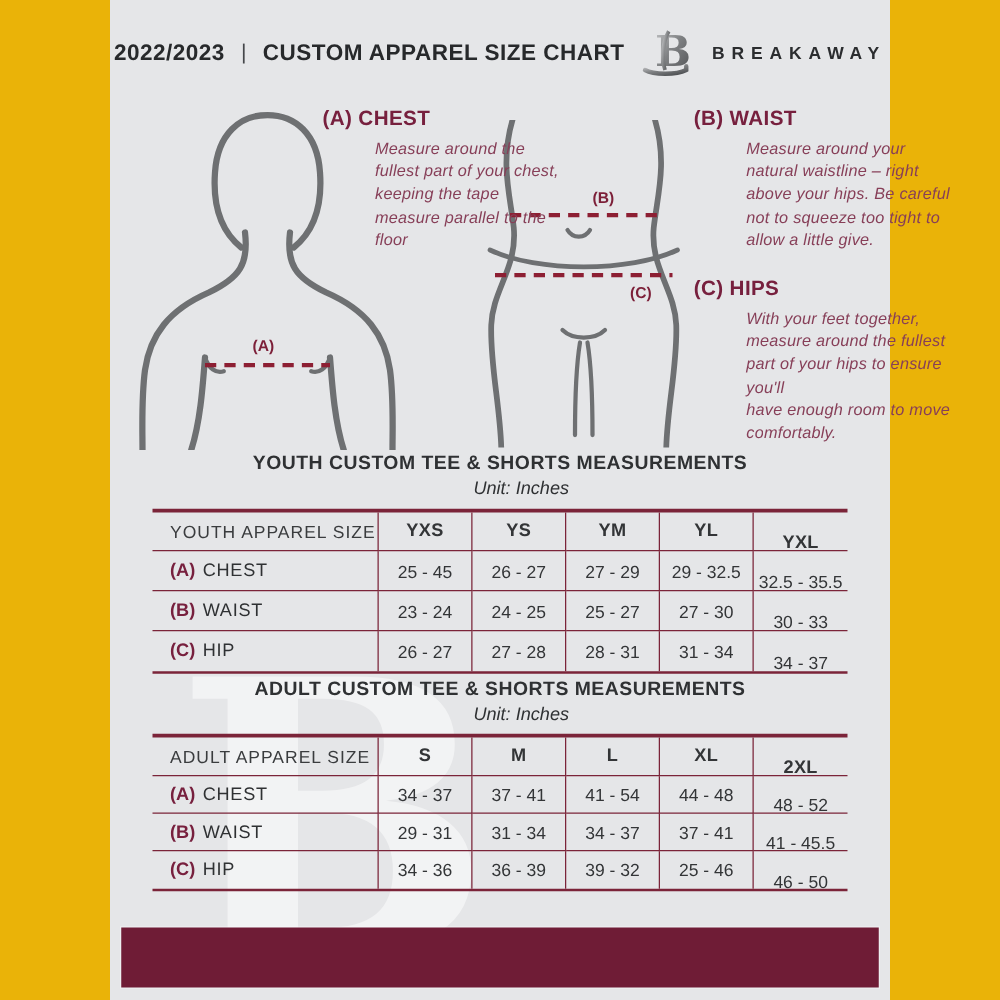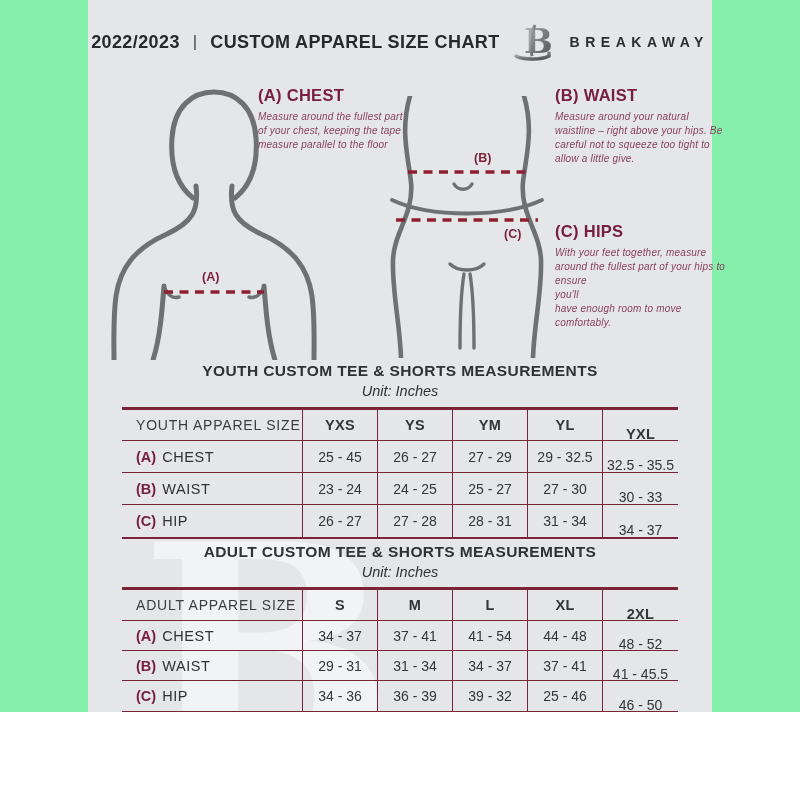--- a/index.html
+++ b/index.html
@@ -7,38 +7,38 @@
     --maroon-head:#77203e;
     --maroon-body:#873f58;
     --maroon-dash:#8d1f33;
     --maroon-bar:#6f1c36;
     --dark:#333537;
     --fig-gray:#6e7072;
     --doc-bg:#e5e6e8;
   }
   *{margin:0;padding:0;box-sizing:border-box;}
   html,body{width:800px;height:800px;background:#ffffff;font-family:"Liberation Sans",sans-serif;}
-  .canvas{position:relative;width:800px;height:712px;background:#86efac;overflow:hidden;}
+  .canvas{position:relative;width:800px;height:800px;background:#eab308;overflow:hidden;}
   .doc{position:absolute;left:88px;top:0;width:624px;height:800px;background:var(--doc-bg);}
 
   
   .hdr{position:absolute;top:20px;left:0;width:100%;height:44px;display:flex;align-items:center;justify-content:center;gap:11px;z-index:2;}
   .hdr .year,.hdr .ttl{font-size:18px;font-weight:700;color:#27292b;letter-spacing:.4px;}
   .hdr .pipe{font-size:17px;color:#45474a;font-weight:400;margin:0 2px;}
   .brand{font-size:14px;font-weight:700;color:#2b2d2f;letter-spacing:5.5px;margin-left:2px;}
   .logo{width:46px;height:44px;flex:0 0 auto;}
 
   
   .guide-head{position:absolute;font-size:16.5px;font-weight:700;color:var(--maroon-head);letter-spacing:.3px;z-index:2;}
-  .guide-body{position:absolute;font-size:10px;font-style:italic;color:var(--maroon-body);line-height:1.4;letter-spacing:.2px;white-space:pre-line;z-index:2;}
+  .guide-body{position:absolute;font-size:13px;font-style:italic;color:var(--maroon-body);line-height:1.4;letter-spacing:.2px;white-space:pre-line;z-index:2;margin-left:42px;}
   .fig{position:absolute;z-index:2;}
 
   
   .sec-title{position:absolute;left:0;width:100%;text-align:center;font-size:15.5px;font-weight:700;color:#2f3133;letter-spacing:.4px;z-index:2;}
-  .sec-unit{position:absolute;left:0;width:100%;text-align:center;font-size:14.5px;font-style:italic;color:#2f3133;z-index:2;}
+  .sec-unit{position:absolute;left:17px;width:100%;text-align:center;font-size:14.5px;font-style:italic;color:#2f3133;z-index:2;}
 
   
   .size-table{position:absolute;left:34px;width:556px;display:grid;grid-template-columns:181px repeat(5,75px);border-top:3px solid var(--maroon-border);border-bottom:2.5px solid var(--maroon-border);z-index:2;}
   .size-table .cell{display:flex;align-items:center;justify-content:center;font-size:14px;color:var(--dark);border-right:1.6px solid var(--maroon-border);}
   .size-table .cell.lastcol{border-right:none;margin-top:17px;}
   .size-table .cell.hline{border-bottom:1.8px solid var(--maroon-border);}
   .size-table .label-cell{justify-content:flex-start;padding-left:14px;}
   .size-table .col-head{font-weight:700;font-size:14.5px;letter-spacing:.3px;}
   .size-table .table-head-label{font-weight:400;font-size:14px;letter-spacing:.8px;color:#3a3c3e;}
   .row-prefix{font-weight:700;color:var(--maroon-head);margin-right:6px;font-size:14.5px;}

